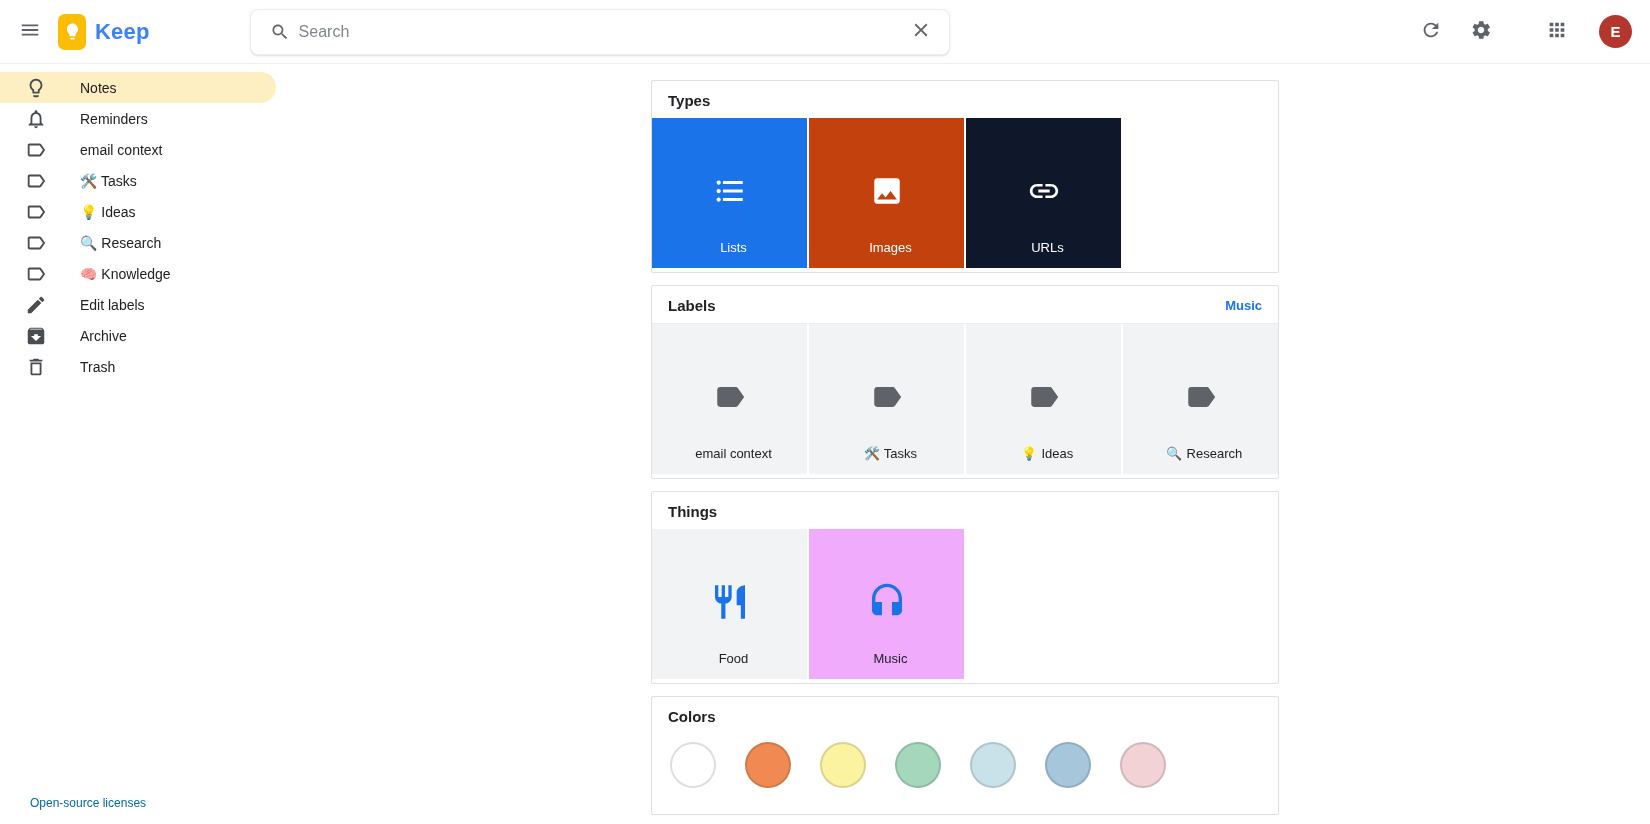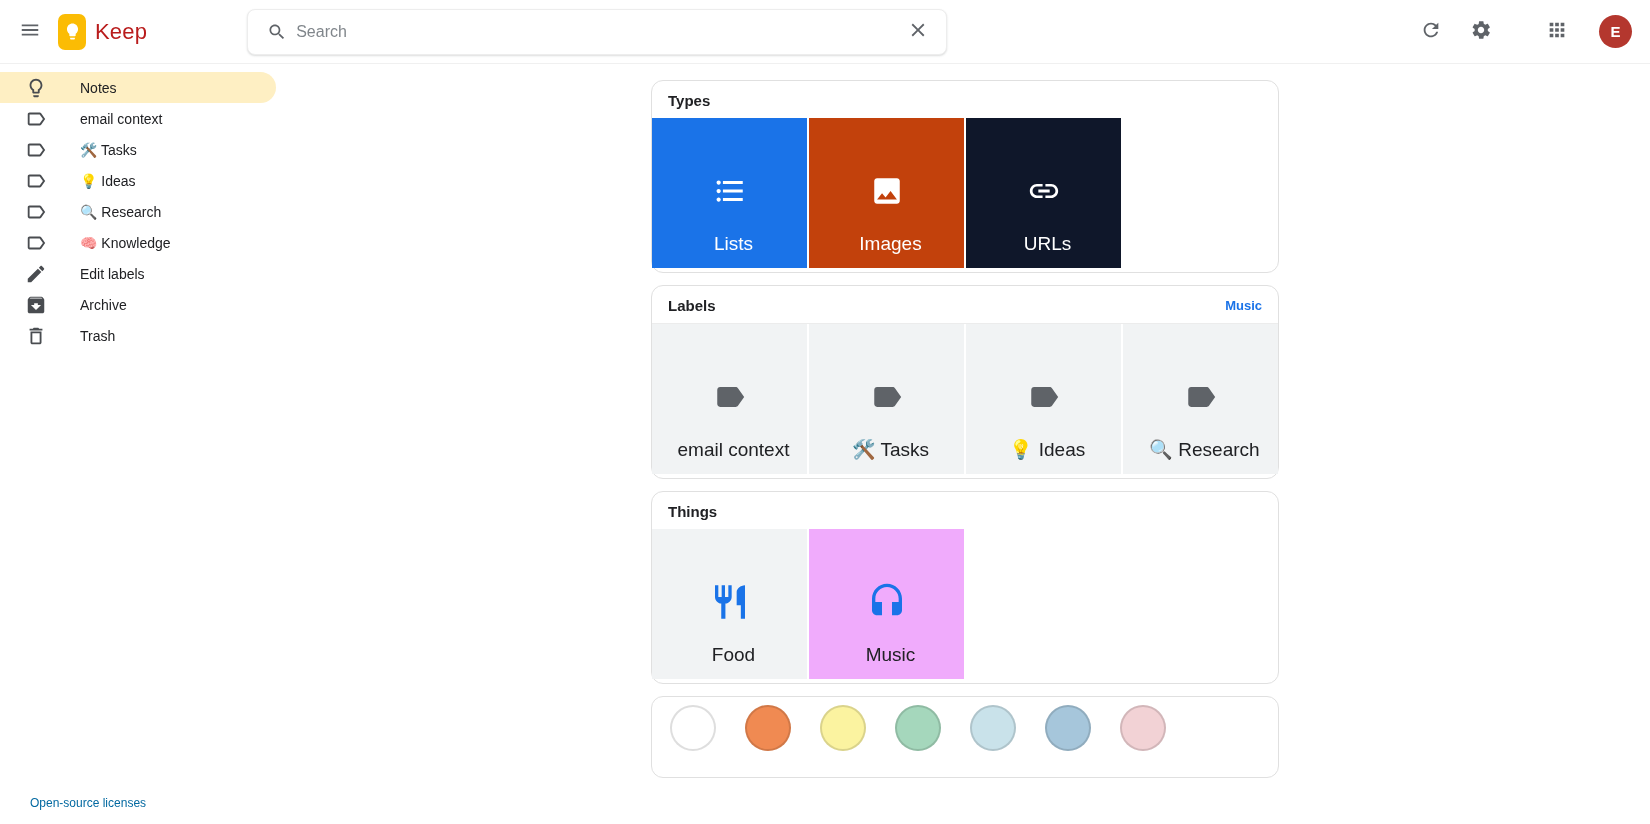--- a/index.html
+++ b/index.html
@@ -30,21 +30,21 @@
     flex: none;
   }
   .icon-btn svg { width: 22px; height: 22px; fill: #5f6368; }
   .logo { display: flex; align-items: center; gap: 9px; margin-left: 6px; flex: none; }
   .logo-icon {
     width: 28px; height: 36px;
     border-radius: 7px;
     display: flex; align-items: center; justify-content: center;
   }
   .logo-icon svg { width: 19px; height: 19px; fill: #ffffff; }
-  .logo-text { font-size: 22px; color: #b91c1c; letter-spacing: .2px; }
+  .logo-text { font-size: 22px; color: #3b82f6; letter-spacing: .2px; font-weight: bold; }
 
   .search {
     margin-left: 100px;
     width: 700px; height: 46px;
     background: #fff;
     border: 1px solid #ededed;
     border-radius: 8px;
     box-shadow: 0 1px 2px rgba(60,64,67,.18);
     display: flex; align-items: center;
     padding: 0 6px 0 10px;
@@ -94,21 +94,21 @@
   
   .main {
     position: absolute; top: 64px; left: 280px; right: 0; bottom: 0;
     display: flex; flex-direction: column; align-items: center;
     padding-top: 16px; gap: 12px;
     overflow: hidden;
   }
   .card {
     width: 628px;
     border: 1px solid #e0e0e0;
-    border-radius: 12px;
+    border-radius: 2px;
     background: #fff;
     flex: none;
   }
   .card-head {
     padding: 11px 16px 9px 16px;
     display: flex; align-items: center; justify-content: space-between;
   }
   .card-title { font-size: 15px; font-weight: bold; color: #202124; }
   .more-link { font-size: 13px; font-weight: bold; color: #1a73e8; }
   .card-head.with-divider { border-bottom: 1px solid #ececec; gap: 29px; }
@@ -116,21 +116,21 @@
   .tiles { display: flex; gap: 2px; padding-bottom: 4px; }
   .tile {
     width: 155px; height: 150px;
     position: relative;
     display: flex; align-items: center; justify-content: center;
     cursor: pointer;
     flex: none;
   }
   .tile-label {
     position: absolute; bottom: 13px; left: 8px; right: 0;
-    text-align: center; font-size: 19px;
+    text-align: center; font-size: 13px;
   }
   .type-tile .tile-label { color: #ffffff; }
   .gray-tile .tile-label { color: #202124; }
   .tile-icon svg { width: 34px; height: 34px; }
   .type-tile .tile-icon svg { fill: #ffffff; }
   .tag-icon svg { fill: #5f6368; }
   .thing-icon svg { width: 40px; height: 40px; fill: #1a73e8; }
 
   .swatch-row { display: flex; gap: 29px; padding: 8px 18px 26px 18px; }
   .swatch {
@@ -206,20 +206,28 @@
     <span class="ic">
       <svg viewBox="0 0 24 24">
           <path d="M9 21c0 .55.45 1 1 1h4c.55 0 1-.45 1-1v-1H9v1zm3-19C8.14 2 5 5.14 5 9c0 2.38 1.19 4.47 3 5.74V17c0 .55.45 1 1 1h6c.55 0 1-.45 1-1v-2.26c1.81-1.27 3-3.36 3-5.74 0-3.86-3.14-7-7-7zm2.85 11.1-.85.6V16h-4v-2.3l-.85-.6C7.8 12.16 7 10.63 7 9c0-2.76 2.24-5 5-5s5 2.24 5 5c0 1.63-.8 3.16-2.15 4.1z"></path>
         </svg>
     </span>
     <span class="lbl">Notes</span>
   </div>
   <div class="side-item">
     <span class="ic">
       <svg viewBox="0 0 24 24">
+          <path d="M12 22c1.1 0 2-.9 2-2h-4c0 1.1.89 2 2 2zm6-6v-5c0-3.07-1.64-5.64-4.5-6.32V4c0-.83-.67-1.5-1.5-1.5s-1.5.67-1.5 1.5v.68C7.63 5.36 6 7.92 6 11v5l-2 2v1h16v-1l-2-2zm-2 1H8v-6c0-2.48 1.51-4.5 4-4.5s4 2.02 4 4.5v6z"></path>
+        </svg>
+    </span>
+    <span class="lbl">Reminders</span>
+  </div>
+  <div class="side-item">
+    <span class="ic">
+      <svg viewBox="0 0 24 24">
           <path d="M17.63 5.84C17.27 5.33 16.67 5 16 5L5 5.01C3.9 5.01 3 5.9 3 7v10c0 1.1.9 1.99 2 1.99L16 19c.67 0 1.27-.33 1.63-.84L22 12l-4.37-6.16zM16 17H5V7h11l3.55 5L16 17z"></path>
         </svg>
     </span>
     <span class="lbl">email context</span>
   </div>
   <div class="side-item">
     <span class="ic">
       <svg viewBox="0 0 24 24">
           <path d="M17.63 5.84C17.27 5.33 16.67 5 16 5L5 5.01C3.9 5.01 3 5.9 3 7v10c0 1.1.9 1.99 2 1.99L16 19c.67 0 1.27-.33 1.63-.84L22 12l-4.37-6.16zM16 17H5V7h11l3.55 5L16 17z"></path>
         </svg>
@@ -371,20 +379,23 @@
           <svg viewBox="0 0 24 24">
               <path d="M12 1c-4.97 0-9 4.03-9 9v7c0 1.66 1.34 3 3 3h3v-8H5v-2c0-3.87 3.13-7 7-7s7 3.13 7 7v2h-4v8h3c1.66 0 3-1.34 3-3v-7c0-4.97-4.03-9-9-9z"></path>
             </svg>
         </span>
         <span class="tile-label">Music</span>
       </div>
     </div>
   </div>
 
   <div class="card">
+    <div class="card-head">
+      <span class="card-title">Colors</span>
+    </div>
     <div class="swatch-row">
       <button class="swatch" style="background: rgb(255, 255, 255);"></button>
       <button class="swatch" style="background: rgb(240, 138, 82);"></button>
       <button class="swatch" style="background: rgb(251, 243, 160);"></button>
       <button class="swatch" style="background: rgb(165, 215, 188);"></button>
       <button class="swatch" style="background: rgb(201, 226, 234);"></button>
       <button class="swatch" style="background: rgb(166, 198, 219);"></button>
       <button class="swatch" style="background: rgb(242, 210, 213);"></button>
     </div>
   </div>

